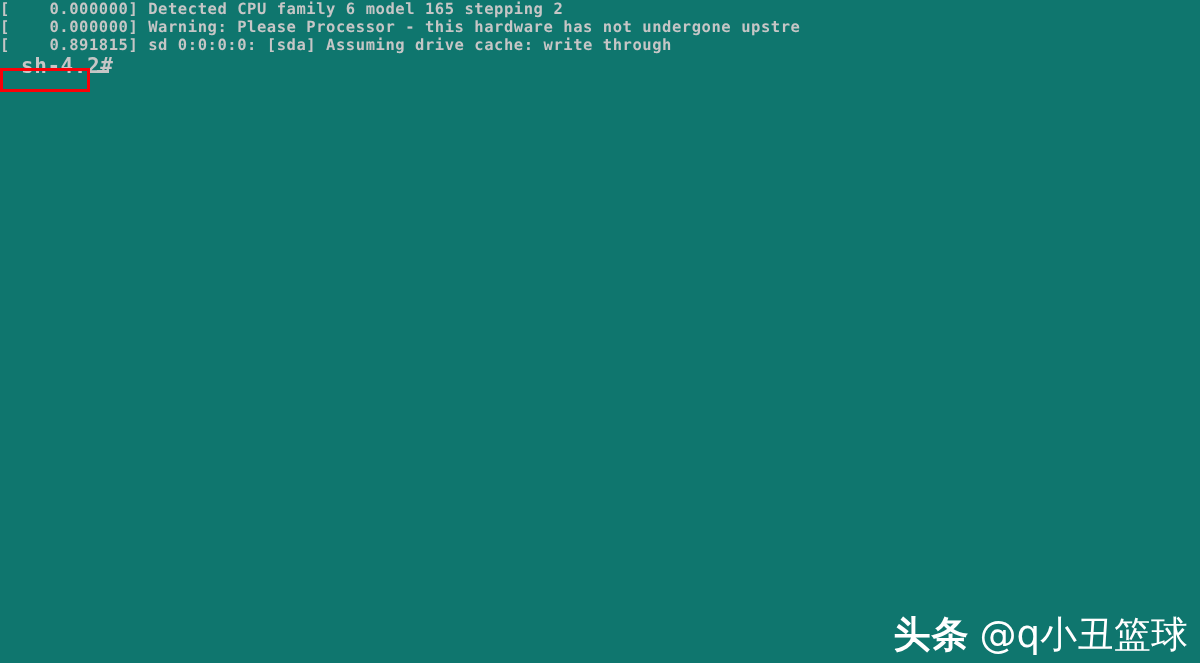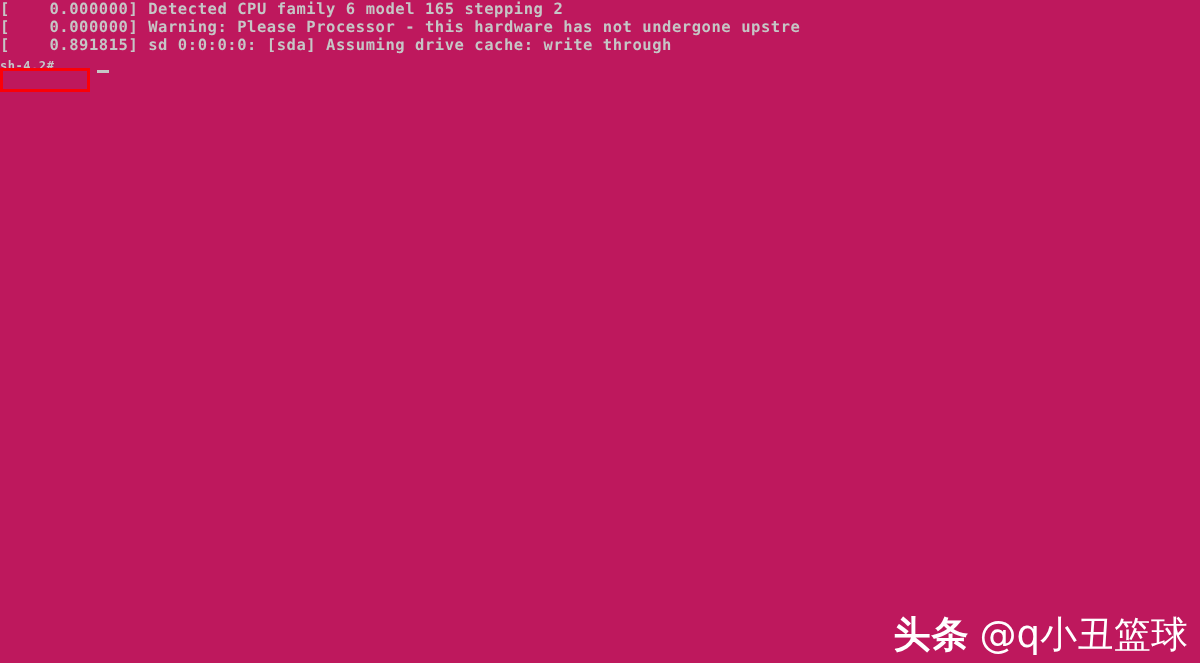--- a/index.html
+++ b/index.html
@@ -11,21 +11,21 @@
   body {
     width: 1200px;
     height: 663px;
     overflow: hidden;
     font-family: "DejaVu Sans Mono", monospace;
   }
   #screen {
     position: relative;
     width: 1200px;
     height: 663px;
-    background: #be185d;
+    background: #0f766e;
   }
   .console {
     position: absolute;
     left: 0px;
     top: 0px;
     width: 1200px;
     padding: 0;
     margin: 0;
   }
   .line {
@@ -41,26 +41,26 @@
     text-rendering: geometricPrecision;
   }
   .prompt-line {
     position: relative;
     height: 20px;
     line-height: 20px;
   }
   .prompt-text {
     color: #c6c6c6;
     font-family: "DejaVu Sans Mono", monospace;
-    font-size: 12px;
+    font-size: 21px;
     letter-spacing: 0.55px;
     white-space: pre;
     font-weight: 700;
     position: absolute;
-    left: 0;
+    left: 21px;
     top: 2px;
   }
   .cursor {
     position: absolute;
     left: 97px;
     top: 16px;
     width: 12px;
     height: 3px;
     background: #c6c6c6;
   }

